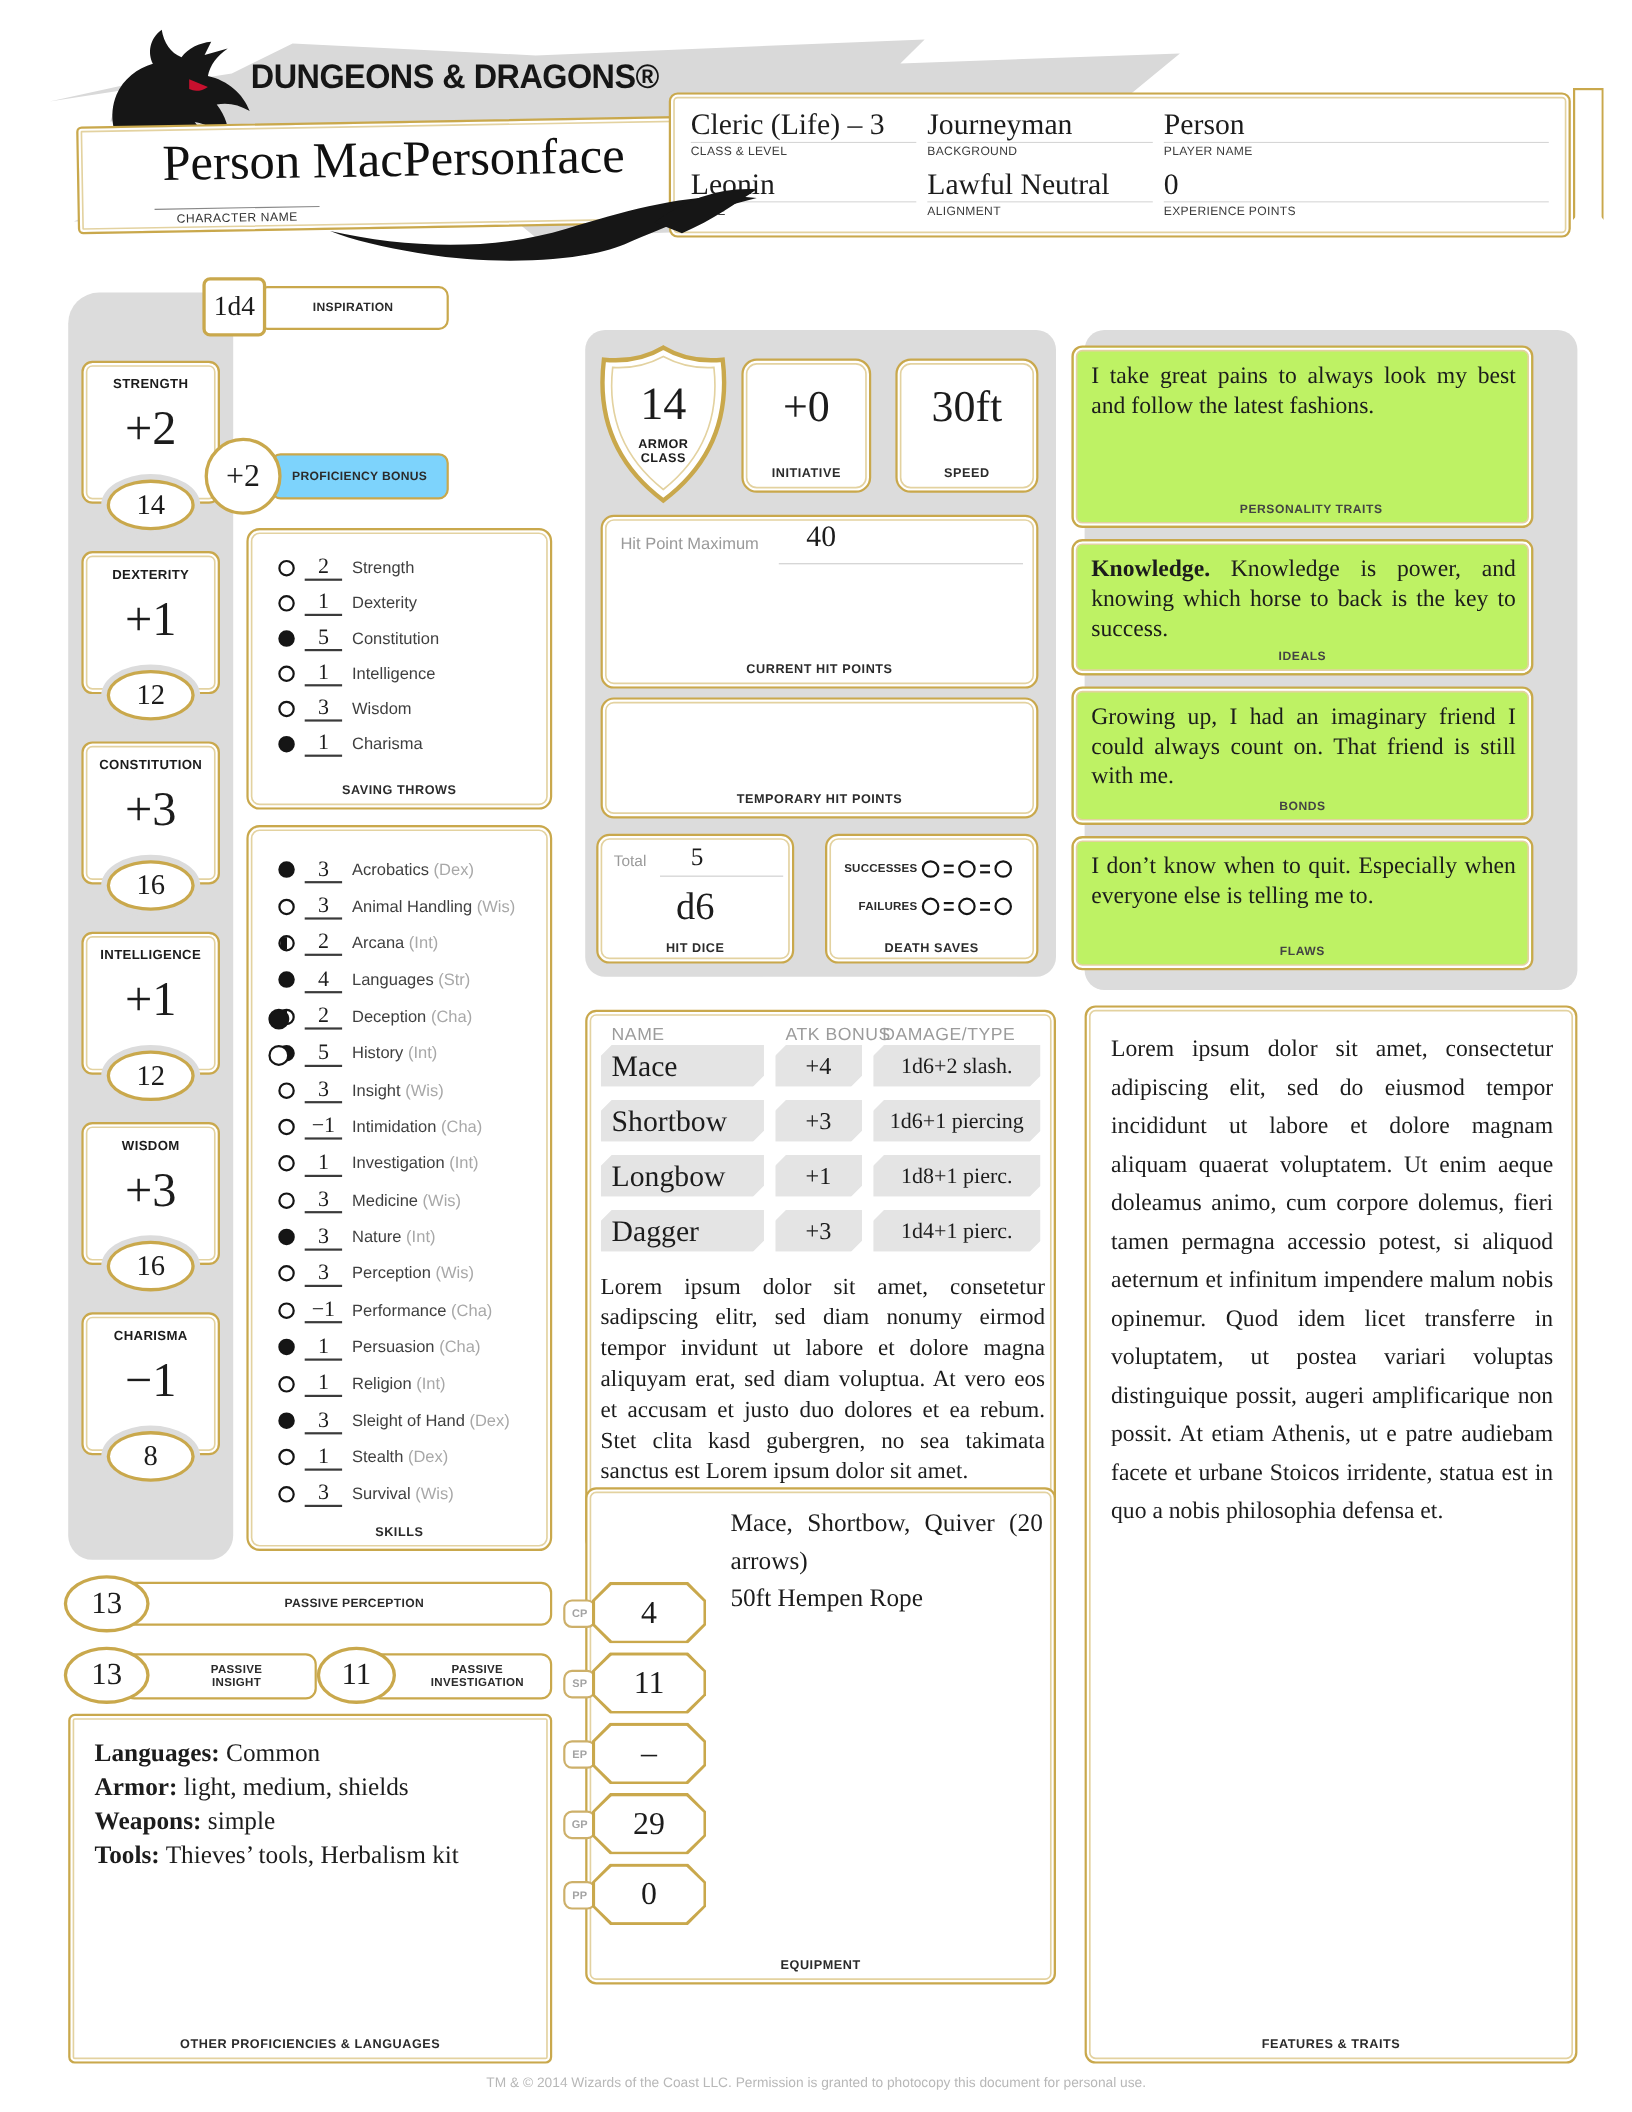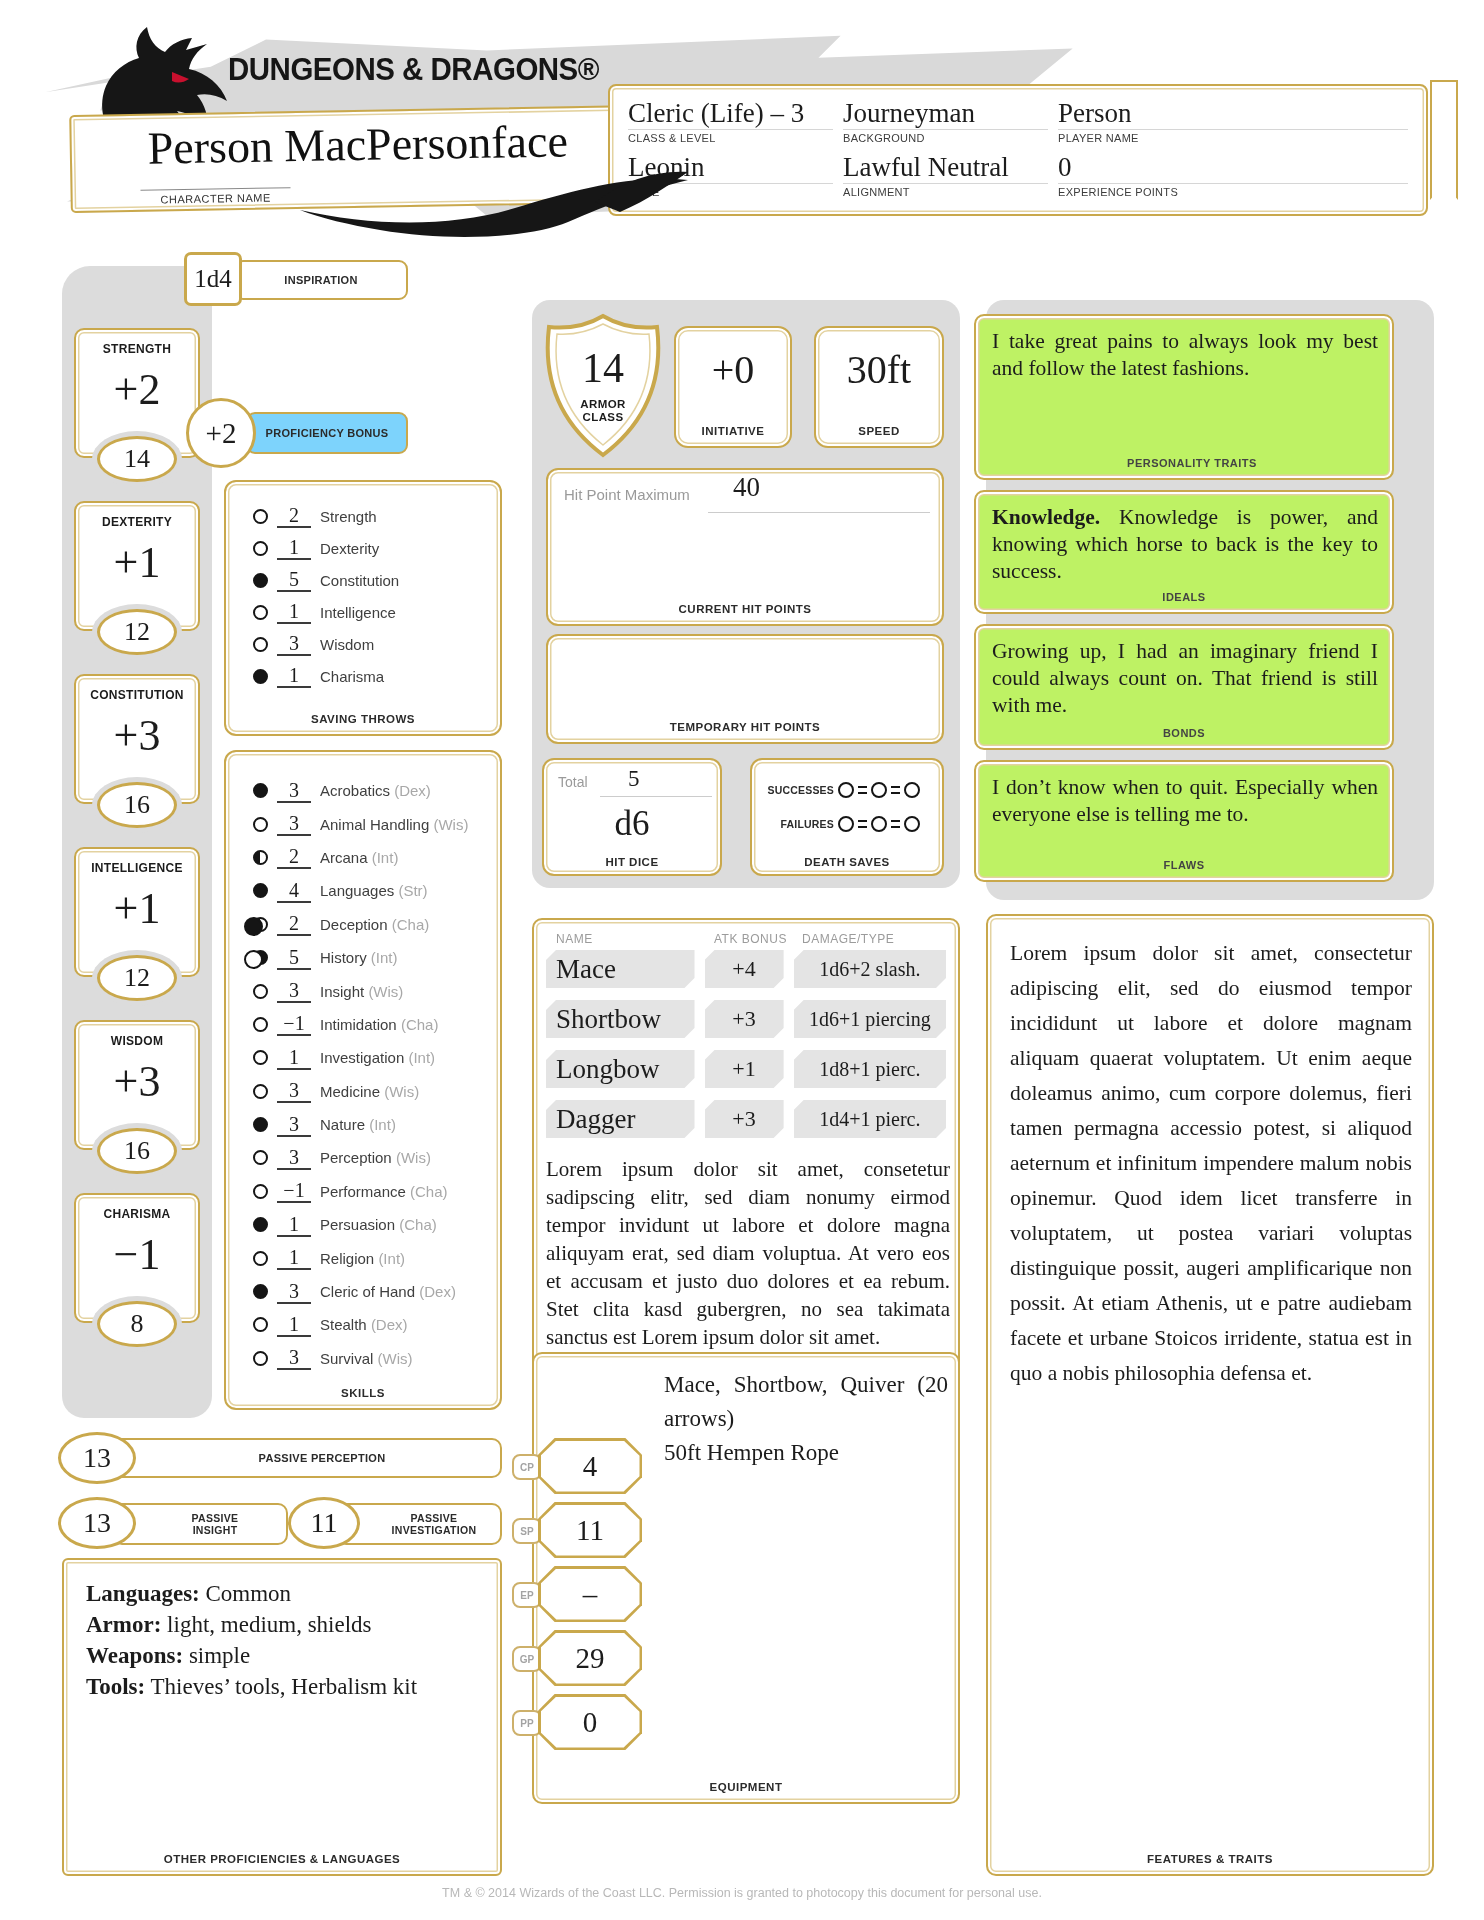--- a/index.html
+++ b/index.html
@@ -120,21 +120,21 @@
   .hd-line { position:absolute; left:56px; top:36px; width:112px; border-bottom:1px solid #ccc; }
   .hd-die { position:absolute; left:0; right:0; top:44px; text-align:center; font-family:"Liberation Serif", serif; font-size:35px; }
   .ds-box { left:750px; top:758px; width:194px; height:118px; border-radius:12px; }
   .ds-row { position:absolute; left:10px; right:10px; display:flex; align-items:center; gap:4px; }
   .ds-lab { width:72px; text-align:right; font-size:10.5px; font-weight:bold; letter-spacing:.2px; color:#2b2b2b; }
   .dsc { width:16px; height:16px; border:2.5px solid #151515; border-radius:50%; background:#fff; flex:none; }
   .dsl { width:9px; height:8px; border-top:2px solid #151515; border-bottom:2px solid #151515; flex:none; }
 
   
   .atk-box { left:532px; top:918px; width:428px; height:492px; border-radius:10px; }
-  .atk-head { position:absolute; top:12px; font-size:12px; letter-spacing:.5px; color:#9b9b9b; }
+  .atk-head { position:absolute; top:12px; font-size:16px; letter-spacing:.5px; color:#9b9b9b; }
   .atk-rows { position:absolute; left:12px; top:30px; right:12px; }
   .atk-row { display:flex; gap:10px; margin-bottom:12px; }
   .acell { background:#e4e4e4; height:38px; display:flex; align-items:center;
            clip-path:polygon(10px 0,100% 0,100% calc(100% - 10px),calc(100% - 10px) 100%,0 100%,0 10px); }
   .acell.nm { width:150px; font-family:"Liberation Serif", serif; font-size:27px; padding-left:10px; }
   .acell.ab { width:80px; justify-content:center; font-family:"Liberation Serif", serif; font-size:22px; }
   .acell.dm { width:154px; justify-content:center; font-family:"Liberation Serif", serif; font-size:20px; }
   .atk-notes { position:absolute; left:12px; top:235px; width:404px; font-family:"Liberation Serif", serif;
                font-size:21px; line-height:28px; text-align:justify; }
 
@@ -460,21 +460,21 @@
           </span>
           <span class="uval">1</span>
           <span class="pname"><span>Religion</span> <span class="pab">(Int)</span></span>
         </div>
 
         <div class="prow">
           <span class="mwrap">
             <span class="marker" data-type="filled"></span>
           </span>
           <span class="uval">3</span>
-          <span class="pname"><span>Cleric of Hand</span> <span class="pab">(Dex)</span></span>
+          <span class="pname"><span>Sleight of Hand</span> <span class="pab">(Dex)</span></span>
         </div>
 
         <div class="prow">
           <span class="mwrap">
             <span class="marker" data-type="empty"></span>
           </span>
           <span class="uval">1</span>
           <span class="pname"><span>Stealth</span> <span class="pab">(Dex)</span></span>
         </div>
 

